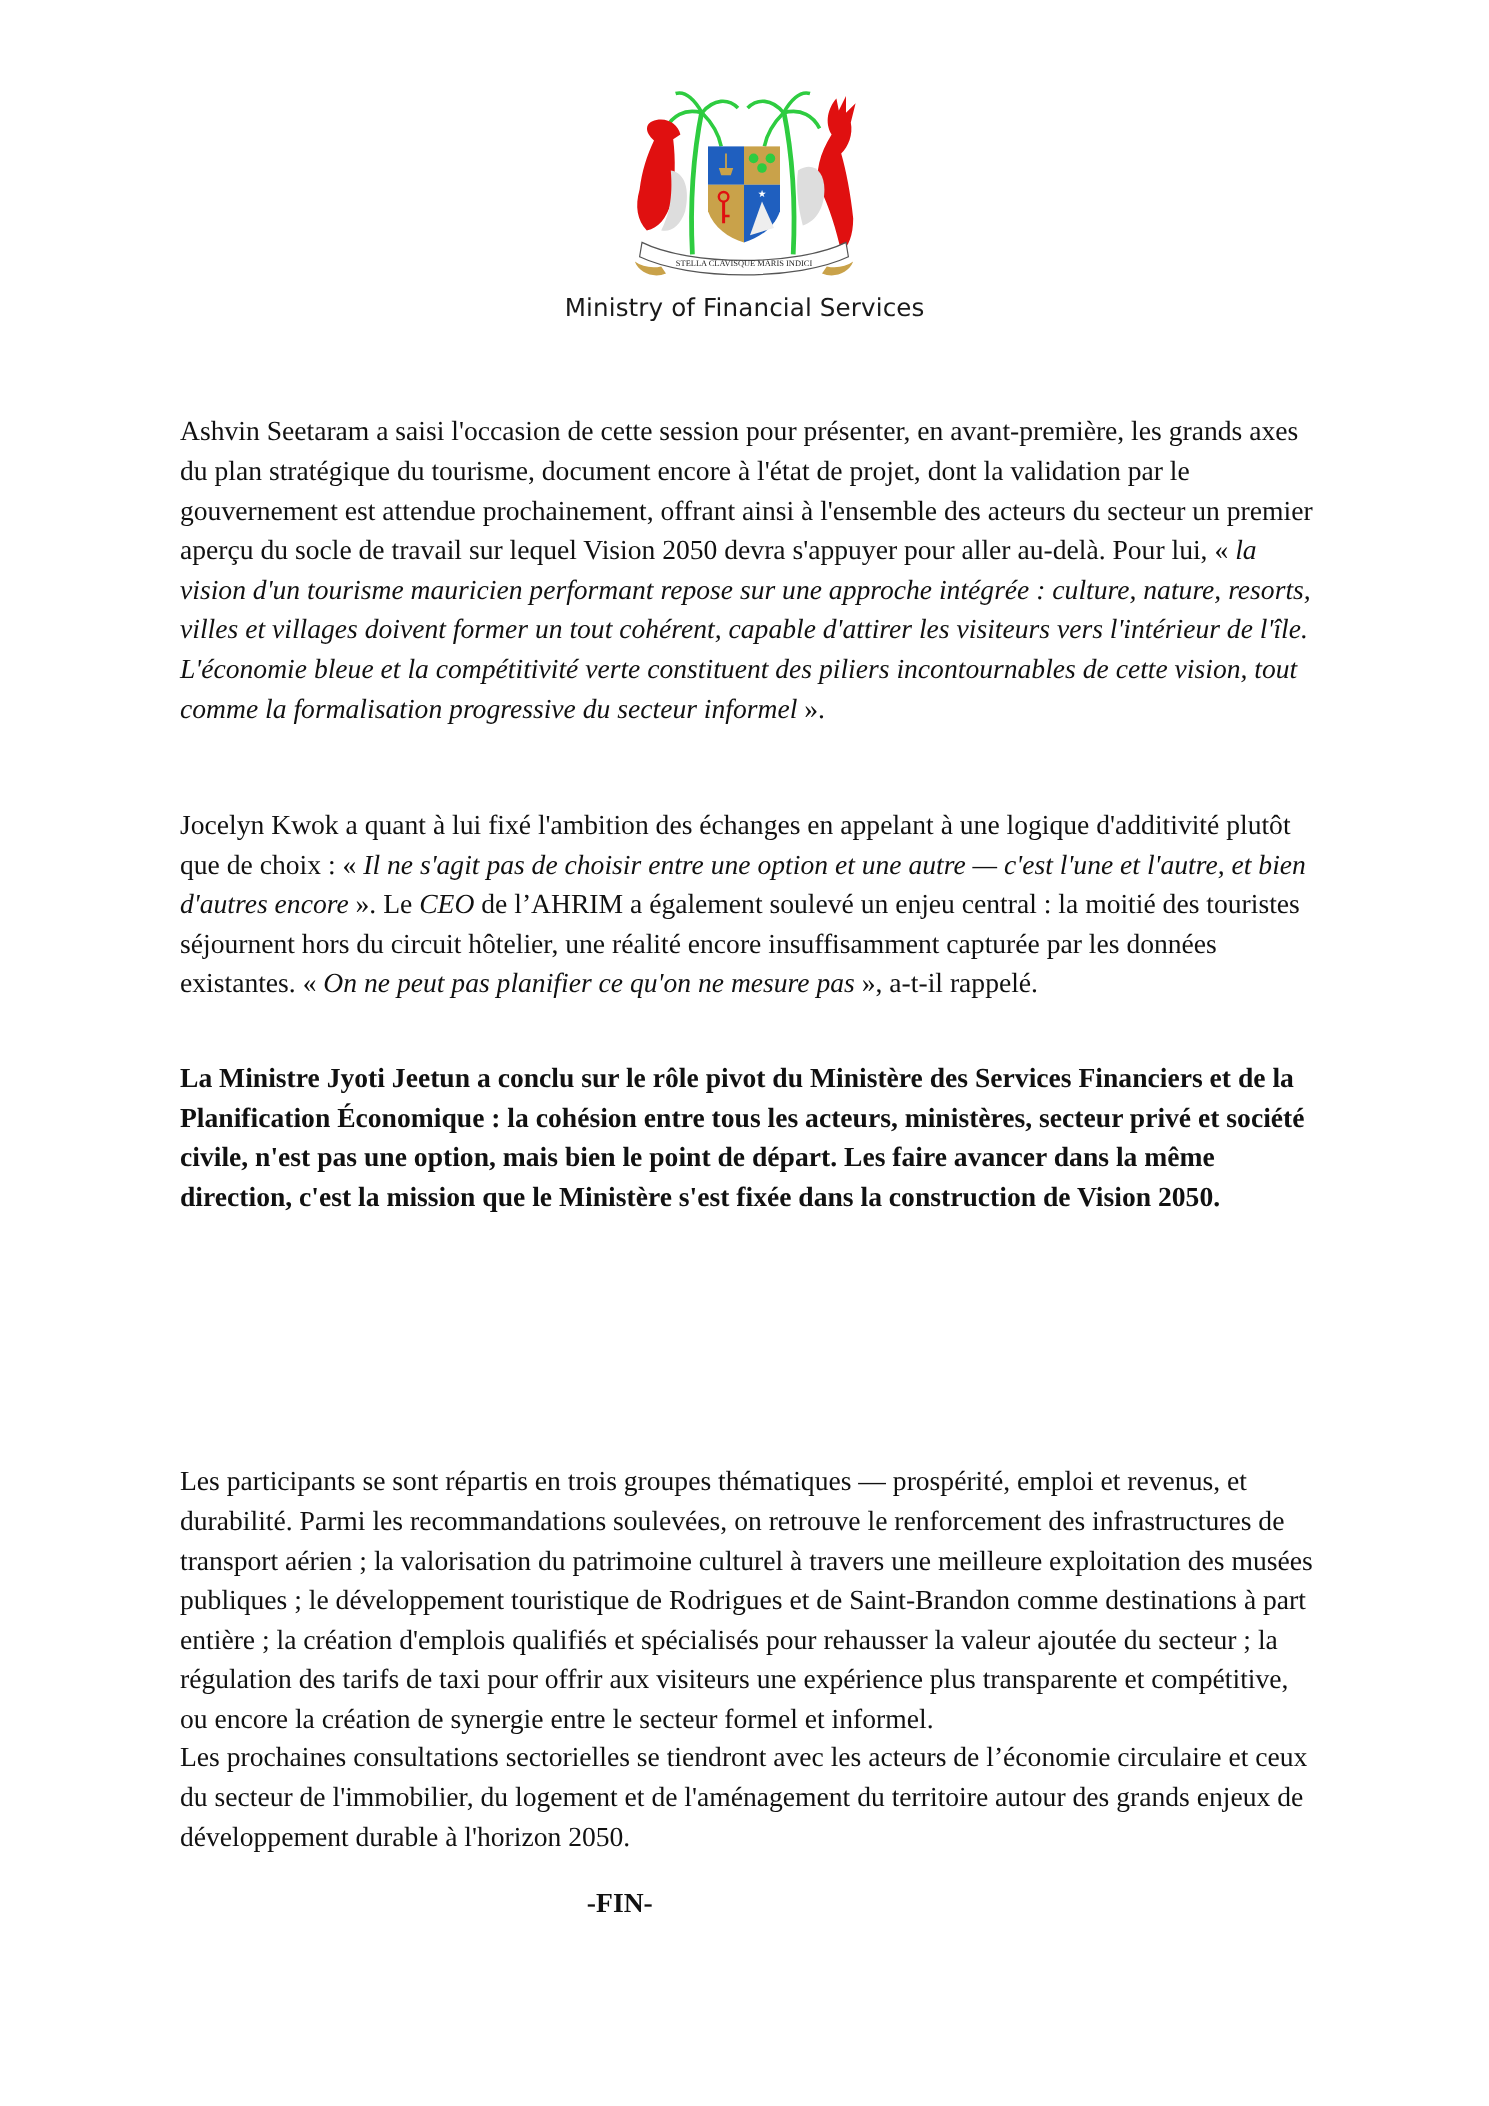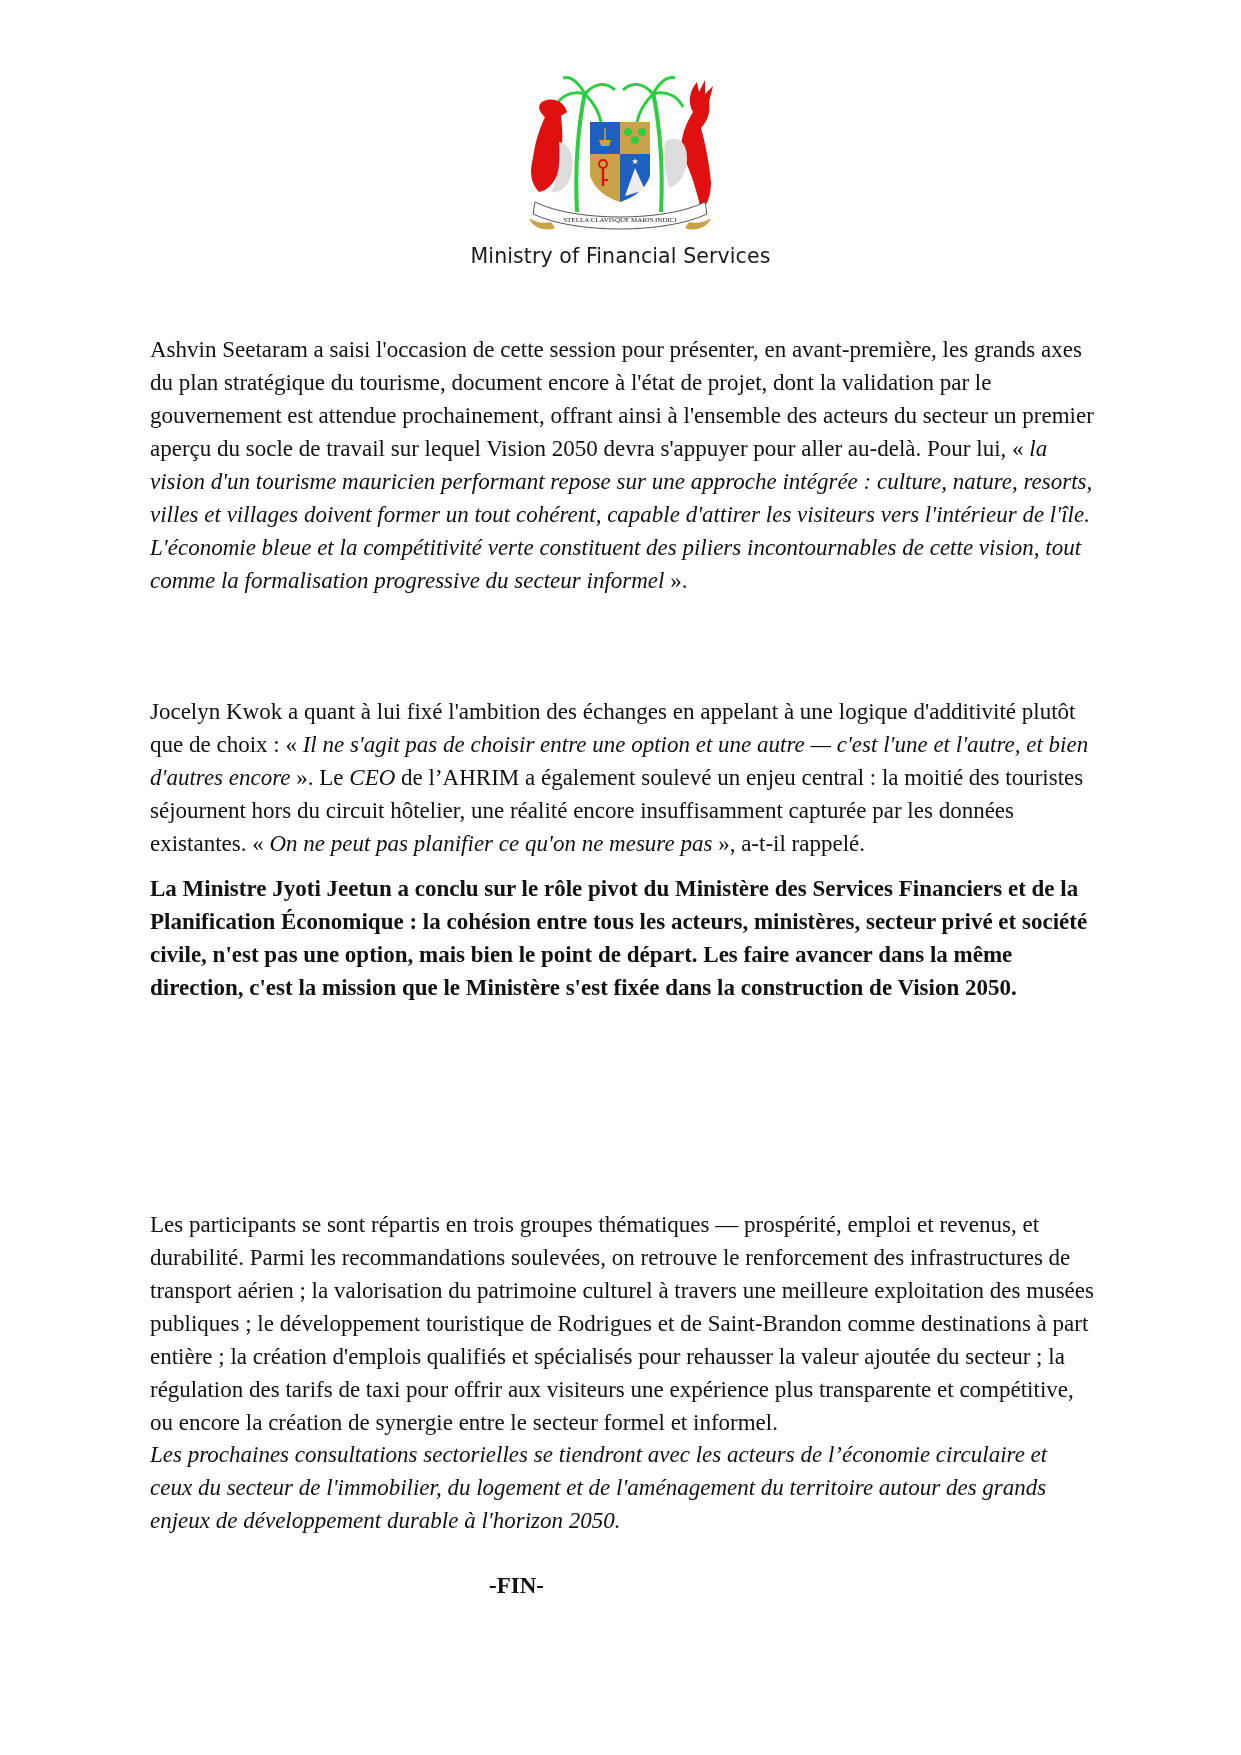--- a/index.html
+++ b/index.html
@@ -6,29 +6,29 @@
     body { width: 1241px; height: 1755px; position: relative; overflow: hidden; color: #111; }
     .page { position: absolute; left: 0; top: 0; width: 1241px; height: 1755px; background: #fff; }
 
     .logo { position: absolute; left: 515px; top: 72px; width: 210px; height: 170px; }
     .ministry { position: absolute; left: 0; width: 1241px; text-align: center;
       font-family: "DejaVu Sans", sans-serif; font-size: 20.5px; color: #1a1a1a; letter-spacing: 0.1px; }
     .ministry.l1 { top: 244px; }
     .ministry.l2 { top: 275px; }
 
     .body-text { position: absolute; left: 150px; width: 945px;
-      font-family: "Liberation Serif", serif; font-size: 23px; line-height: 33px; color: #111; }
+      font-family: "Liberation Serif", serif; font-size: 23px; line-height: 33px; color: #111; margin-top: 10px; }
     .body-text p { margin: 0; }
     .body-text em { font-style: italic; }
     .p1 { top: 333px; }
-    .p2 { top: 695px; }
+    .p2 { top: 661px; }
     .p3 { top: 872px; font-weight: bold; }
     .h1 { top: 1081px; font-weight: bold; }
     .p4 { top: 1208px; font-family: Liberation Serif, serif; }
-    .p5 { top: 1438px; font-style: italic; }
+    .p5 { top: 1438px; }
     .fin { position: absolute; left: 0; width: 1033px; top: 1573px; text-align: center;
       font-family: "Liberation Serif", serif; font-weight: bold; font-size: 23px; }
   </style>
 </head>
 <body>
 
 <div class="page">
 
   <svg class="logo" viewBox="0 0 210 170">
 

